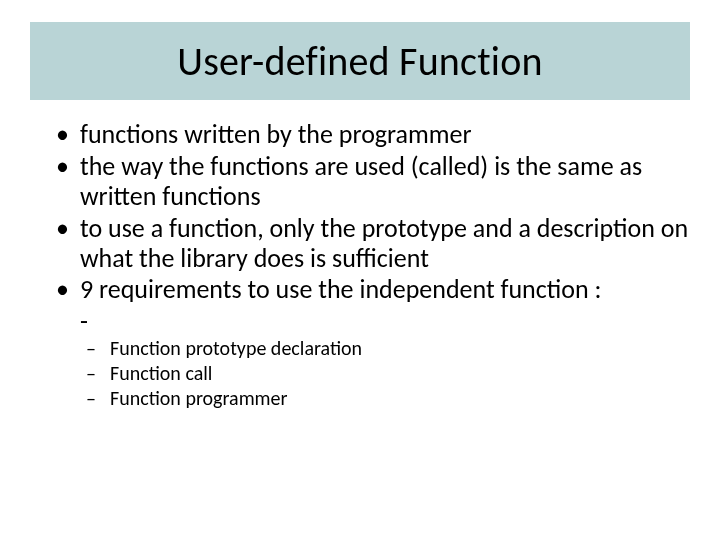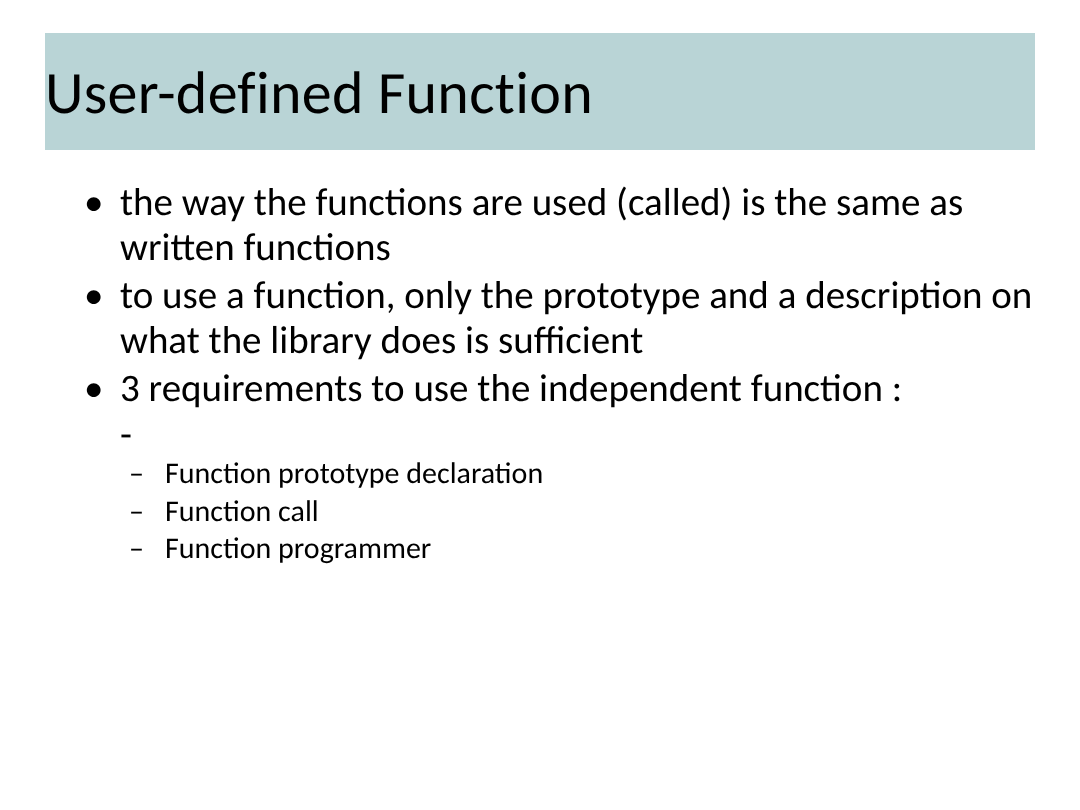--- a/index.html
+++ b/index.html
@@ -20,20 +20,21 @@
   }
   .title-box {
     position: absolute;
     top: 22px;
     left: 30px;
     right: 30px;
     height: 78px;
     background: #b9d4d6;
     display: flex;
     align-items: center;
+    justify-content: center;
   }
   .title-box h1 {
     margin: 0;
     font-size: 40px;
     font-weight: 400;
     color: #000;
     letter-spacing: 0.2px;
   }
   .body {
     position: absolute;
@@ -89,23 +90,24 @@
 <body>
 
 <div class="slide">
 
   <div class="title-box">
     <h1>User-defined Function</h1>
   </div>
 
   <div class="body">
     <ul class="top">
+      <li>functions written by the programmer</li>
       <li>the way the functions are used (called) is the same as written functions</li>
       <li>to use a function, only the prototype and a description on what the library does is sufficient</li>
-      <li>3 requirements to use the independent function :</li>
+      <li>9 requirements to use the independent function :</li>
     </ul>
     <div class="hyphen-line">-</div>
     <ul class="sub">
       <li>Function prototype declaration</li>
       <li>Function call</li>
       <li>Function programmer</li>
     </ul>
   </div>
 
 </div>

